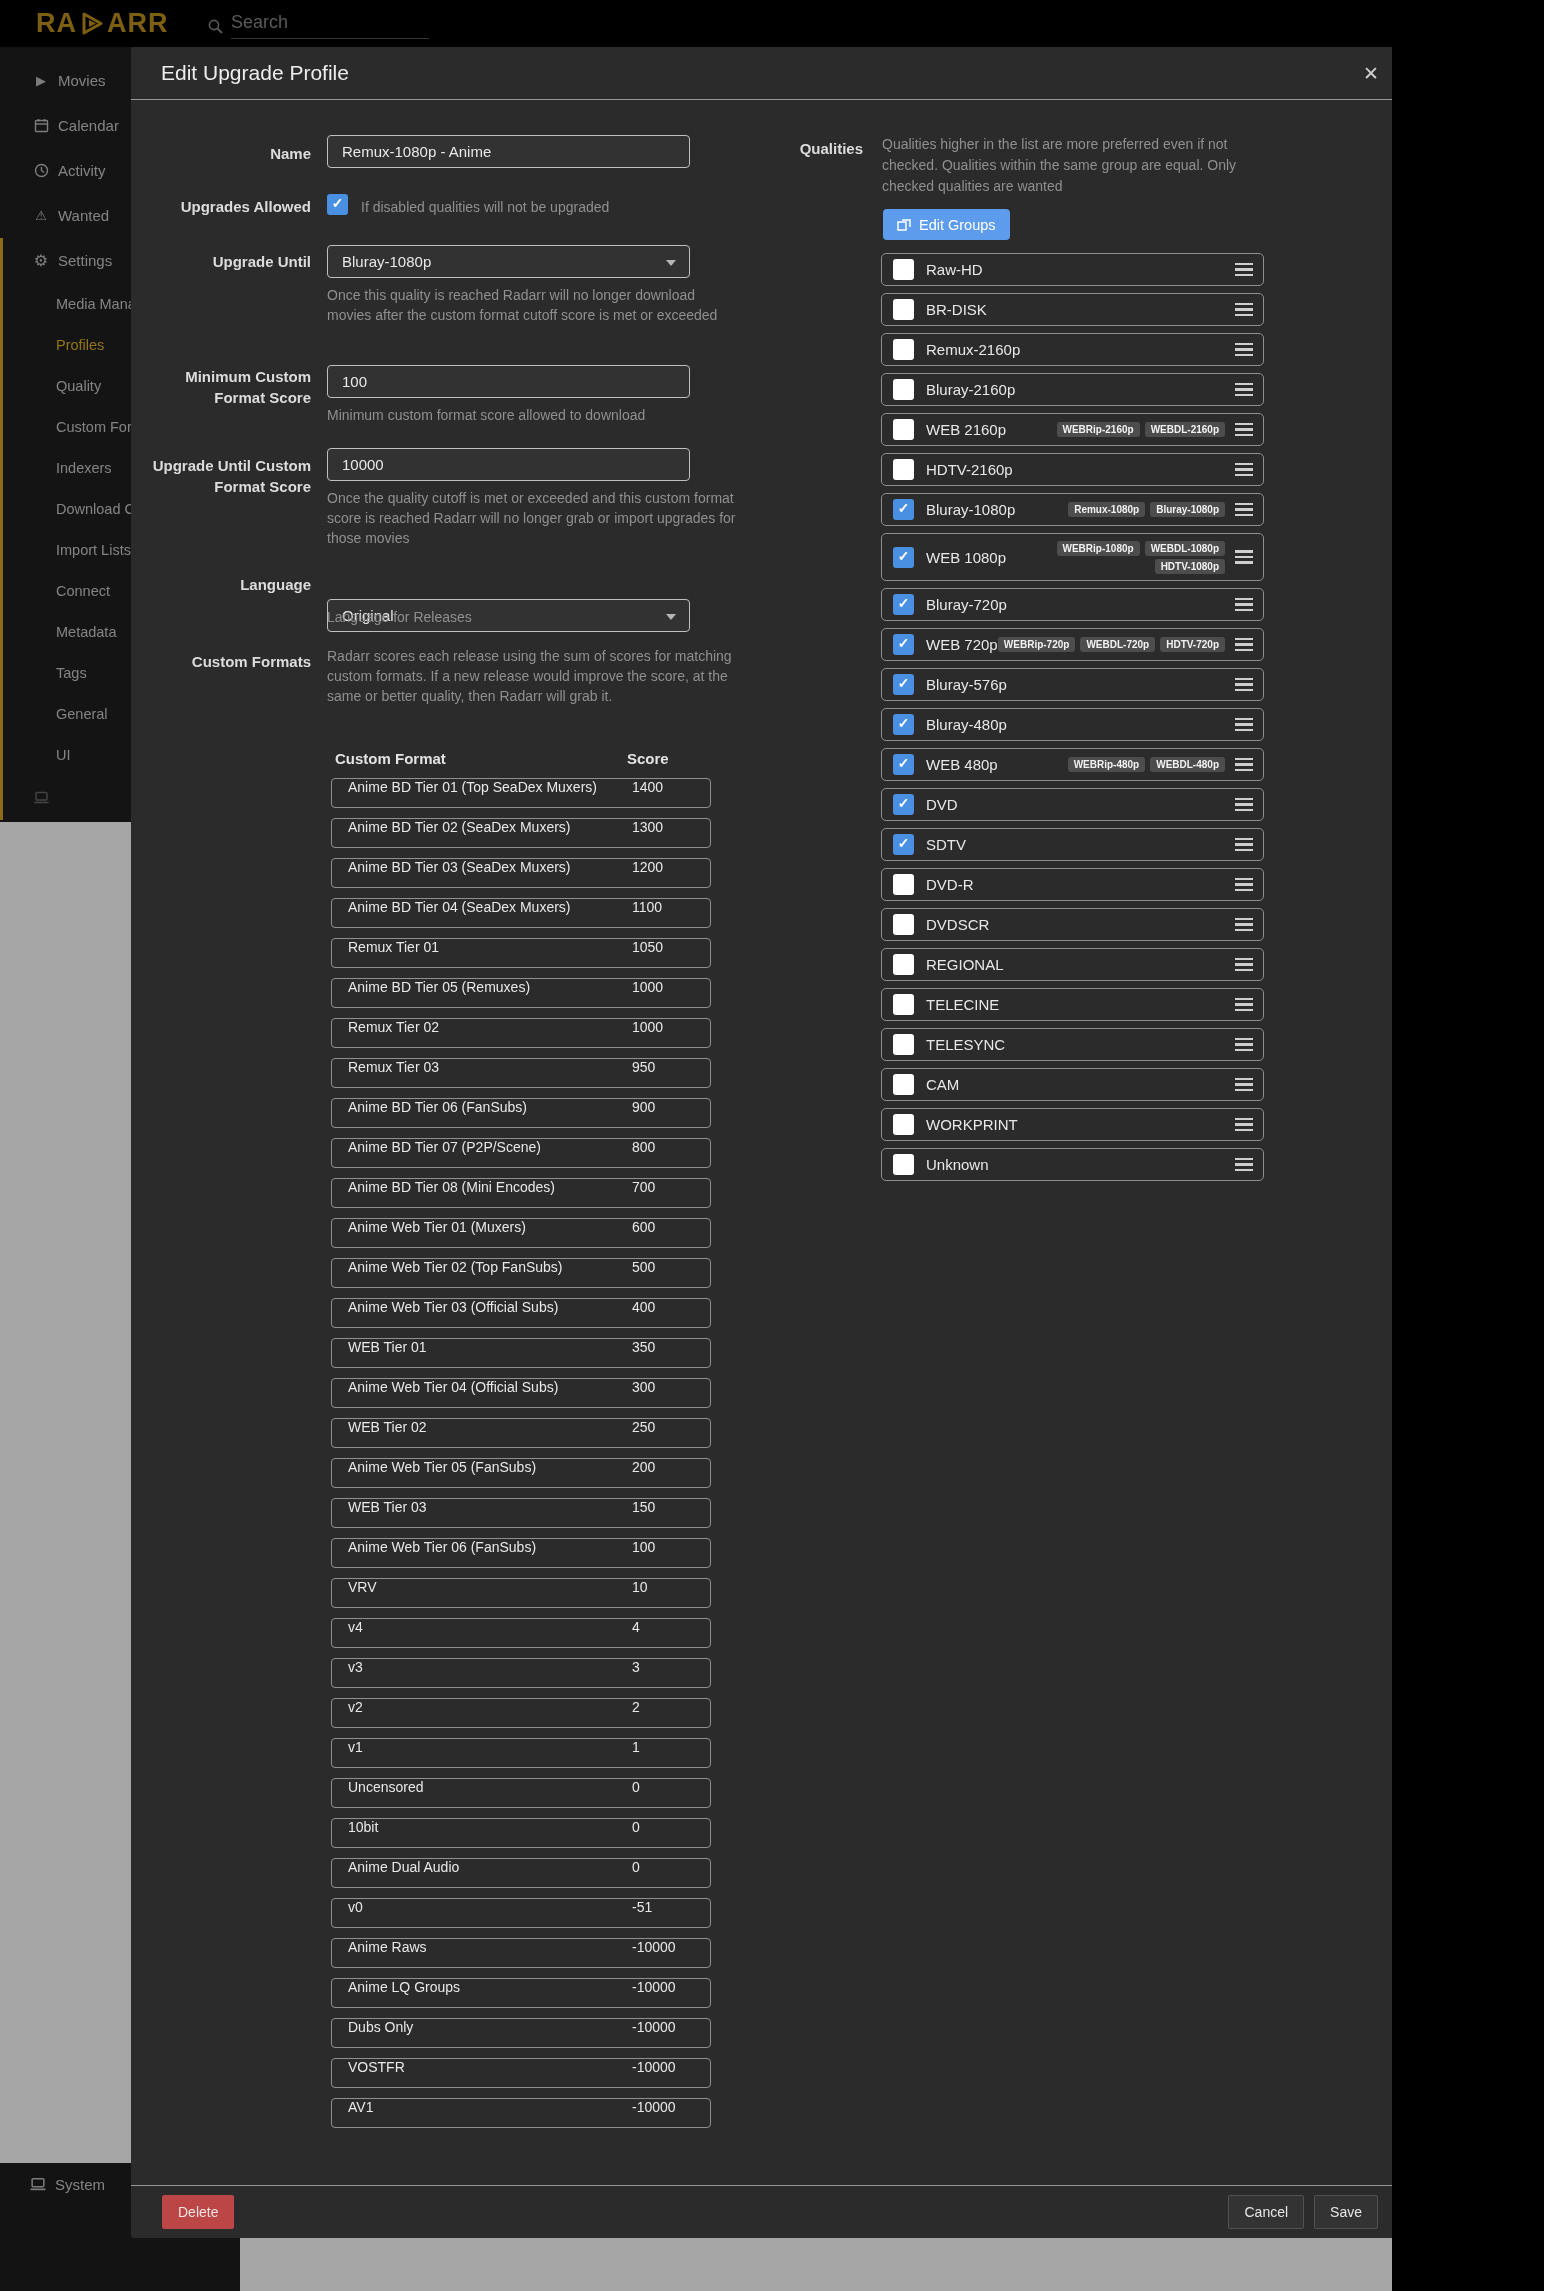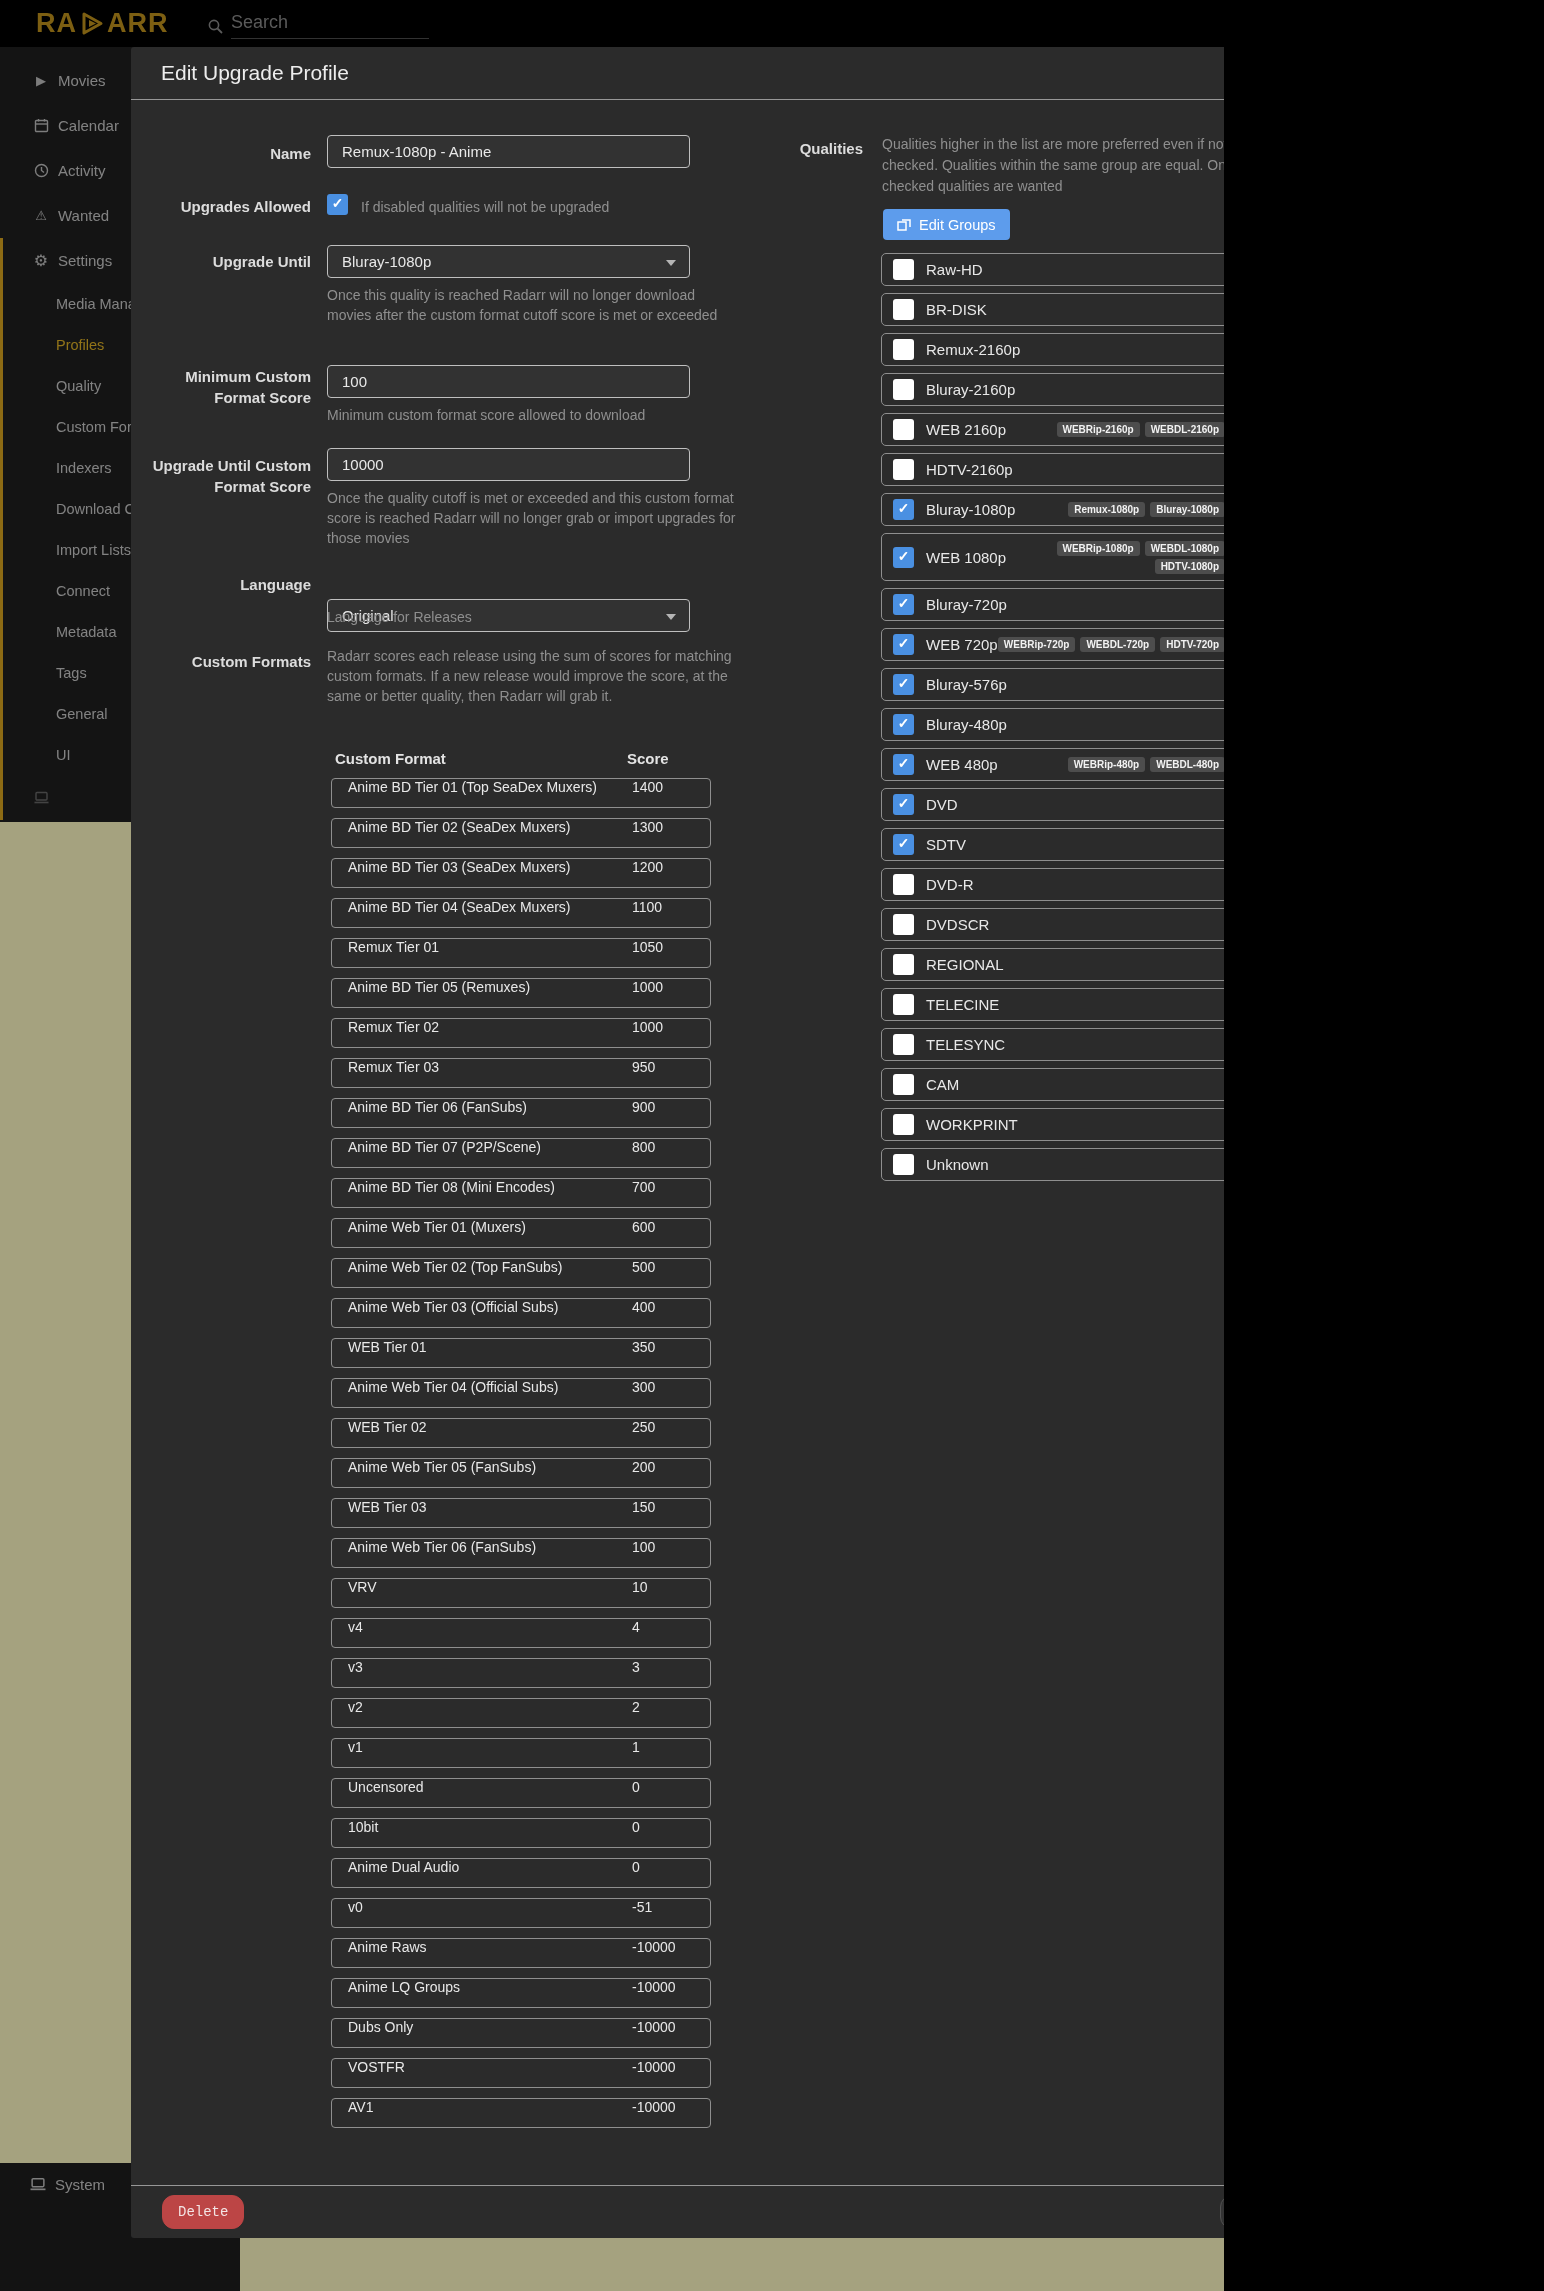--- a/index.html
+++ b/index.html
@@ -1,16 +1,16 @@
 <!DOCTYPE html>
 <html><head>
 <meta charset="utf-8">
 <style>
   html,body{margin:0;padding:0;background:#000;}
-  .screen{position:relative;width:1224px;height:2291px;background:#fef9c3;font-family:"Liberation Sans",sans-serif;overflow:hidden;}
+  .screen{position:relative;width:1392px;height:2291px;background:#ffffff;font-family:"Liberation Sans",sans-serif;overflow:hidden;}
 
   
   .topbar{position:absolute;left:0;top:0;width:1544px;height:47px;background:#010101;z-index:1;}
   .logo{position:absolute;left:36px;top:8px;display:flex;align-items:center;color:#c0931c;font-weight:800;font-size:27px;letter-spacing:1px;}
   .logo svg{margin:0 2px;}
   .search{position:absolute;left:208px;top:12px;display:flex;align-items:flex-end;gap:8px;}
   .search svg{margin-bottom:5px;}
   .search input{width:198px;background:transparent;border:none;outline:none;border-bottom:1px solid #4e4e4e;color:#aaa;font-size:18px;padding:0 0 5px 0;font-family:"Liberation Sans",sans-serif;}
   .search input::placeholder{color:#8a8a8a;}
   .top-icons{position:absolute;right:22px;top:11px;display:flex;align-items:center;gap:17px;}
@@ -40,21 +40,21 @@
   .overlay{position:absolute;inset:0;background:rgba(0,0,0,0.35);z-index:5;}
 
   
   .modal{position:absolute;left:131px;top:47px;width:1278px;height:2191px;background:#2b2b2b;border-radius:3px;z-index:10;}
   .modal-header{height:52px;border-bottom:1px solid #979797;display:flex;align-items:center;padding:0 30px;}
   .modal-title{color:#ededed;font-size:21px;}
   .modal-close{margin-left:auto;color:#cfcfcf;font-size:19px;cursor:pointer;}
   .modal-close::before{content:"✕";}
   .modal-body{position:absolute;top:53px;left:0;right:0;bottom:53px;}
   .modal-footer{position:absolute;left:0;right:0;bottom:0;height:52px;border-top:1px solid #979797;display:flex;align-items:center;padding:0 31px;}
-  .btn{font-family:Liberation Mono, monospace;font-size:14px;border-radius:12px;padding:8px 15px;cursor:pointer;}
+  .btn{font-family:Liberation Sans, sans-serif;font-size:14px;border-radius:2px;padding:8px 15px;cursor:pointer;}
   .btn-danger{background:#bc4545;border:1px solid #bc4545;color:#f3e4e4;}
   .btn-dark{background:#333333;border:1px solid #515151;color:#e6e6e6;}
   .footer-spacer{flex:1;}
   .btn+.btn{margin-left:10px;}
 
   
   .flabel{position:absolute;left:0;width:180px;text-align:right;font-weight:bold;color:#dcdcdc;font-size:15px;line-height:21px;}
   .fcontrol{position:absolute;left:196px;}
   .tinput{width:363px;height:33px;box-sizing:border-box;background:#323232;border:1px solid #bfbfbf;border-radius:4px;color:#e8e8e8;font-size:15px;padding:0 14px;font-family:"Liberation Sans",sans-serif;outline:none;}
   .fselect{position:relative;width:363px;height:33px;box-sizing:border-box;background:#323232;border:1px solid #bfbfbf;border-radius:4px;color:#e8e8e8;font-size:15px;display:flex;align-items:center;padding:0 14px;}

